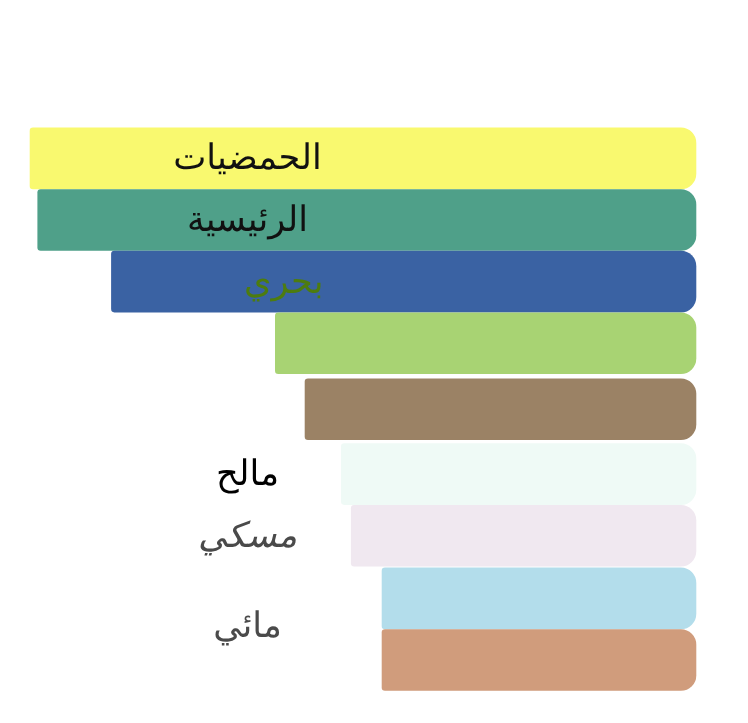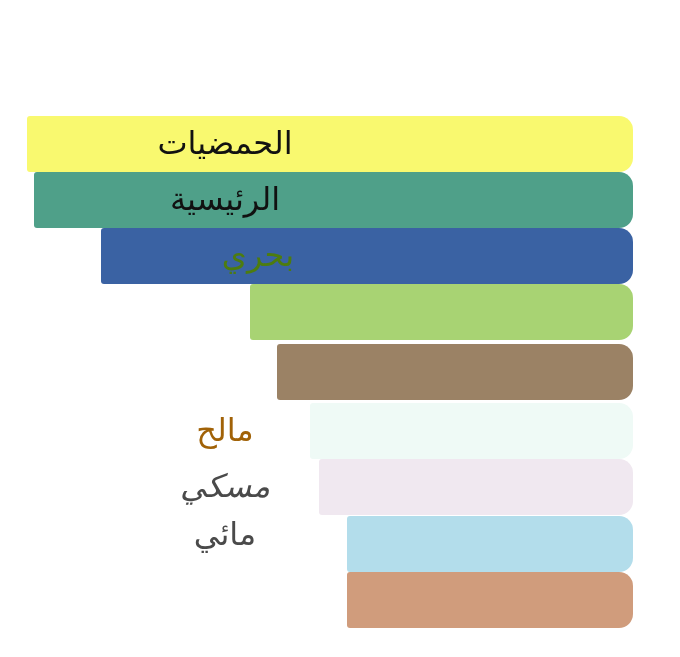--- a/index.html
+++ b/index.html
@@ -87,22 +87,22 @@
       <div class="funnel-bar" style="left: 27px; width: 606px; top: 116px; height: 56px; background: rgb(249, 249, 111);"></div>
       <div class="funnel-label" style="top: 127px; color: rgb(17, 17, 17);"><span class="label-shift">الحمضيات</span></div>
       <div class="funnel-bar" style="left: 34px; width: 599px; top: 172px; height: 56px; background: rgb(79, 160, 137);"></div>
       <div class="funnel-label" style="top: 183px; color: rgb(17, 17, 17);"><span class="label-shift">الرئيسية</span></div>
       <div class="funnel-bar" style="left: 101px; width: 532px; top: 228px; height: 56px; background: rgb(58, 98, 163);"></div>
       <div class="funnel-label" style="top: 239px; color: #4d7c0f; padding-left: 33px;"><span class="label-shift">بحري</span></div>
       <div class="funnel-bar" style="left: 250px; width: 383px; top: 284px; height: 56px; background: rgb(168, 211, 115);"></div>
       <div class="funnel-bar" style="left: 277px; width: 356px; top: 344px; height: 56px; background: rgb(155, 130, 101);"></div>
       <div class="funnel-label" style="top: 355px; color: rgb(255, 255, 255);"><span class="label-shift">خشبي</span></div>
       <div class="funnel-bar" style="left: 310px; width: 323px; top: 403px; height: 56px; background: rgb(239, 250, 246);"></div>
-      <div class="funnel-label" style="top: 414px; color: #a16207;"><span class="label-shift">مالح</span></div>
+      <div class="funnel-label" style="top: 414px; color: #000000;"><span class="label-shift">مالح</span></div>
       <div class="funnel-bar" style="left: 319px; width: 314px; top: 459px; height: 56px; background: rgb(240, 232, 240);"></div>
       <div class="funnel-label" style="top: 470px; color: rgb(74, 74, 74); font-style: italic;"><span class="label-shift">مسكي</span></div>
       <div class="funnel-bar" style="left: 347px; width: 286px; top: 516px; height: 56px; background: rgb(179, 221, 235);"></div>
-      <div class="funnel-label" style="top: 518px; color: rgb(74, 74, 74);"><span class="label-shift">مائي</span></div>
+      <div class="funnel-label" style="top: 552px; color: rgb(74, 74, 74);"><span class="label-shift">مائي</span></div>
       <div class="funnel-bar" style="left: 347px; width: 286px; top: 572px; height: 56px; background: rgb(208, 156, 124);"></div>
       <div class="funnel-label" style="top: 583px; color: rgb(255, 255, 255);"><span class="label-shift">العنبر</span></div>
     </div>
 
 </div>
 
 </body></html>

